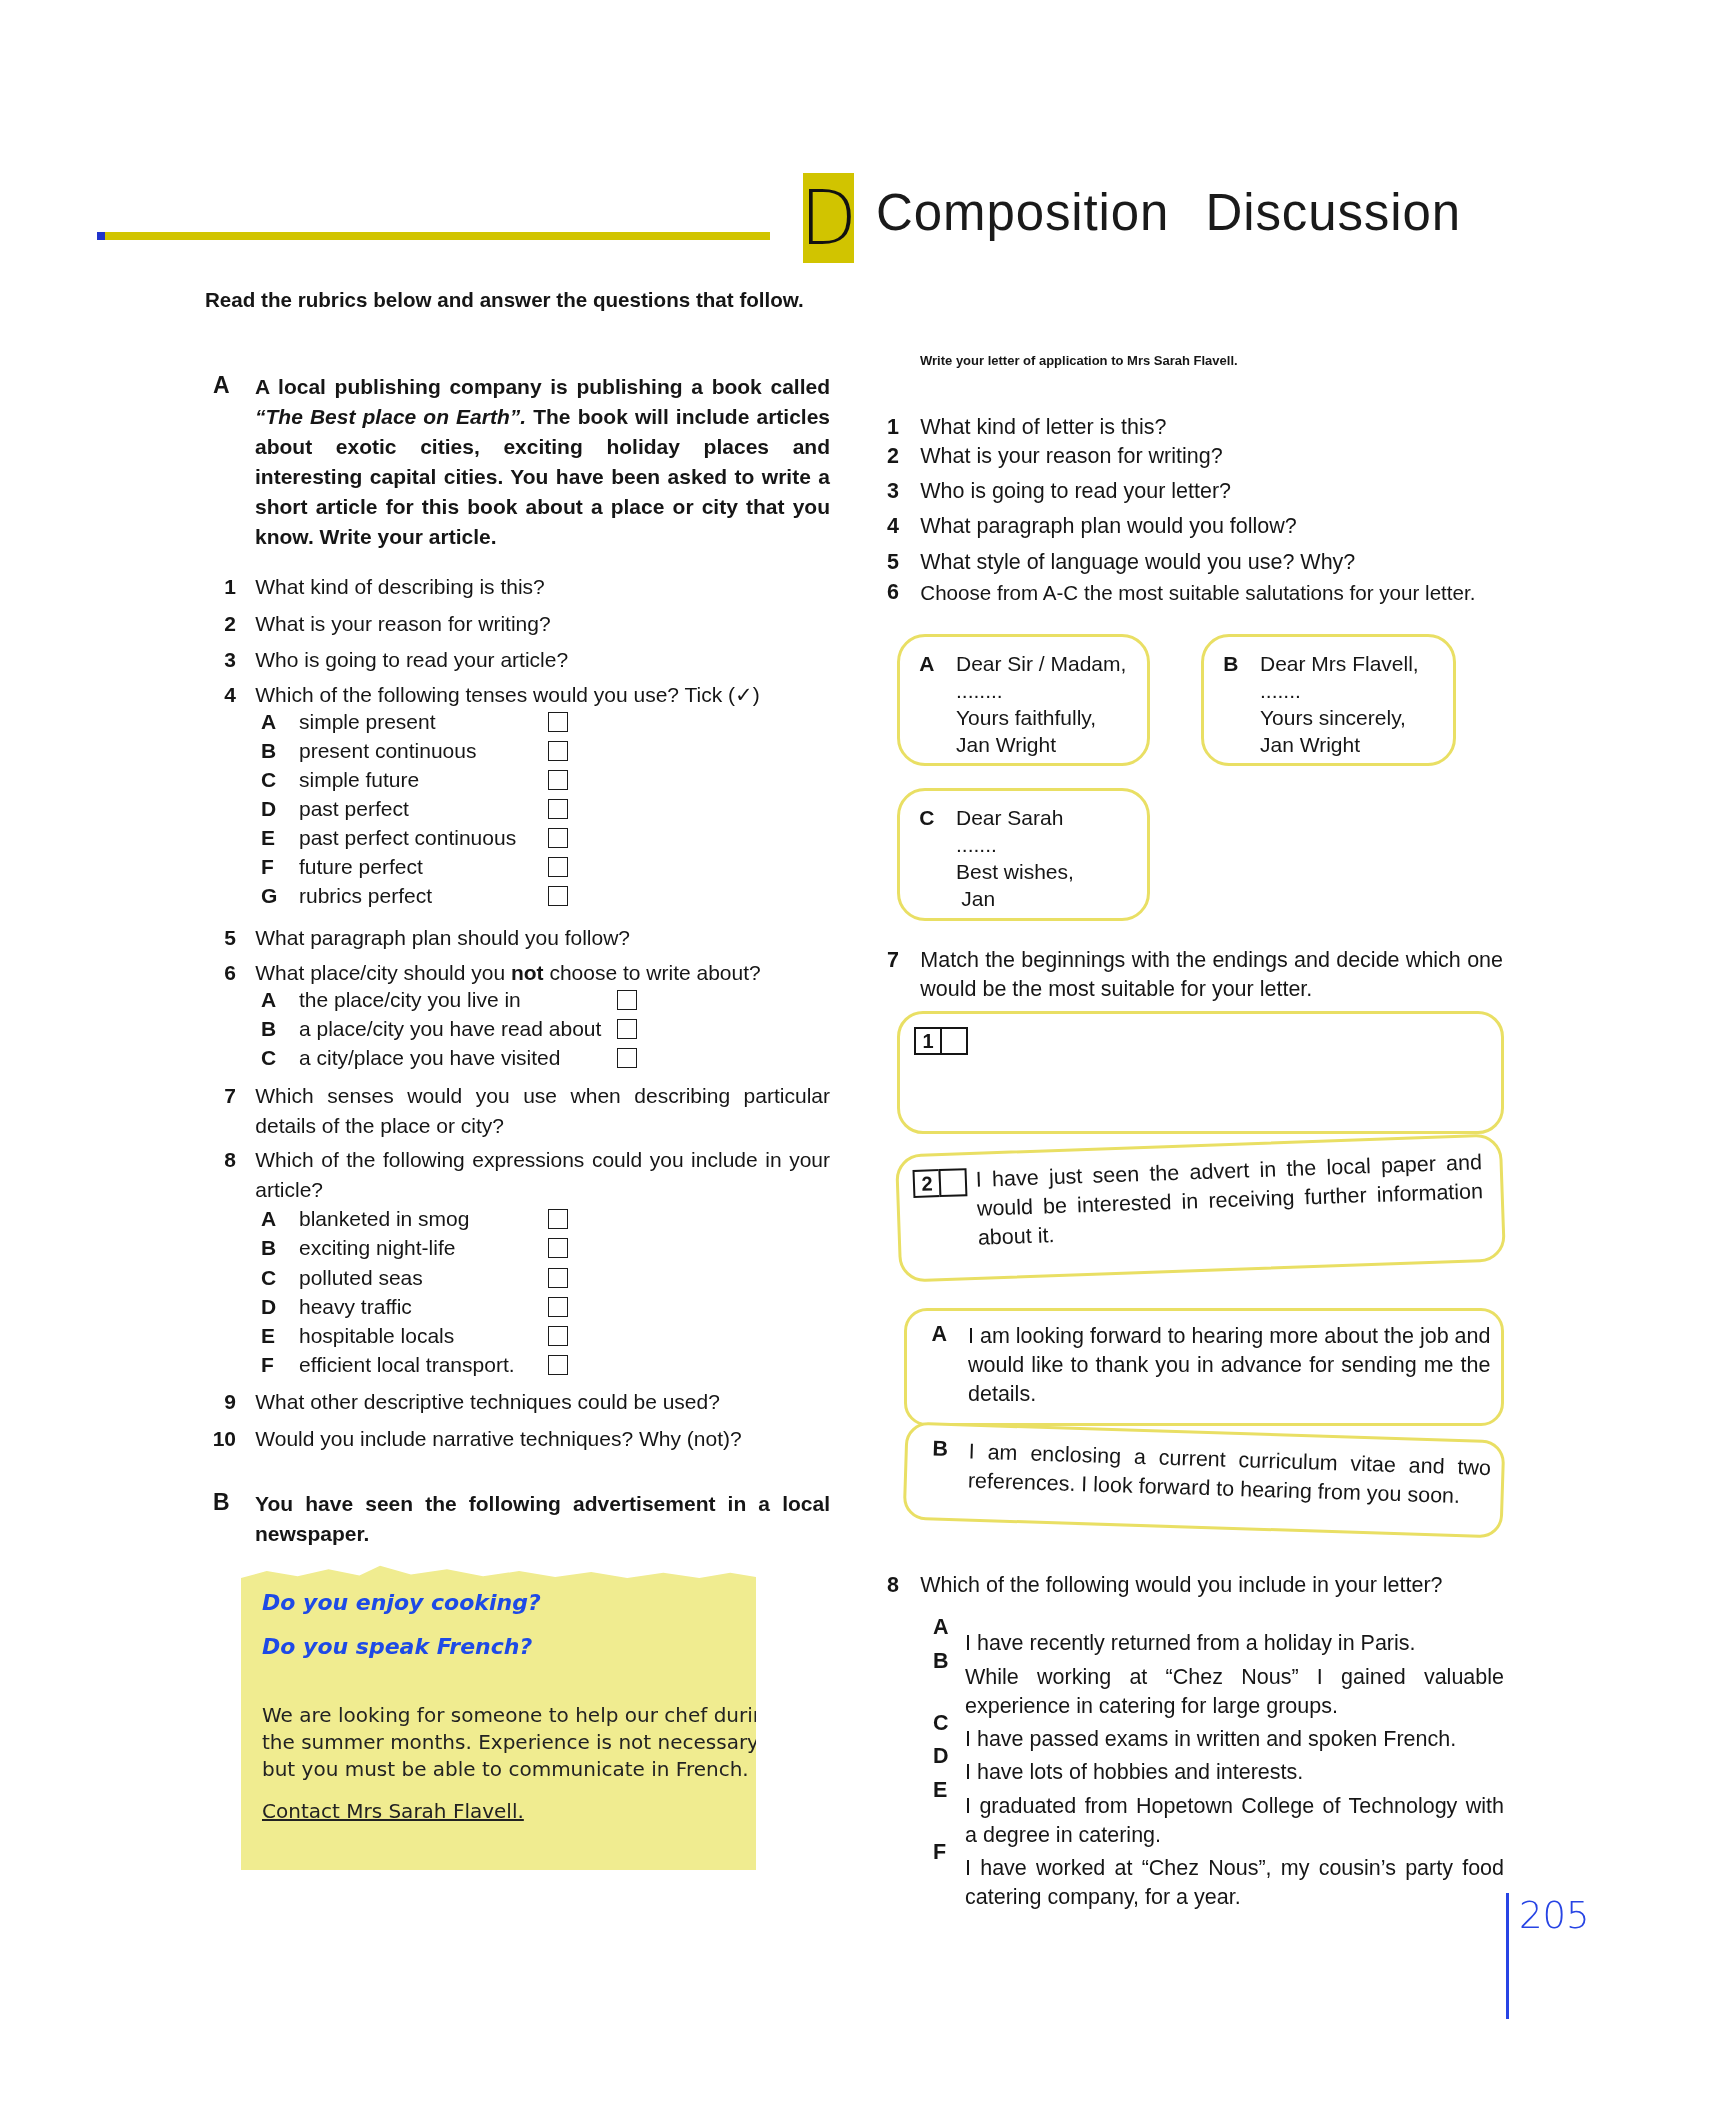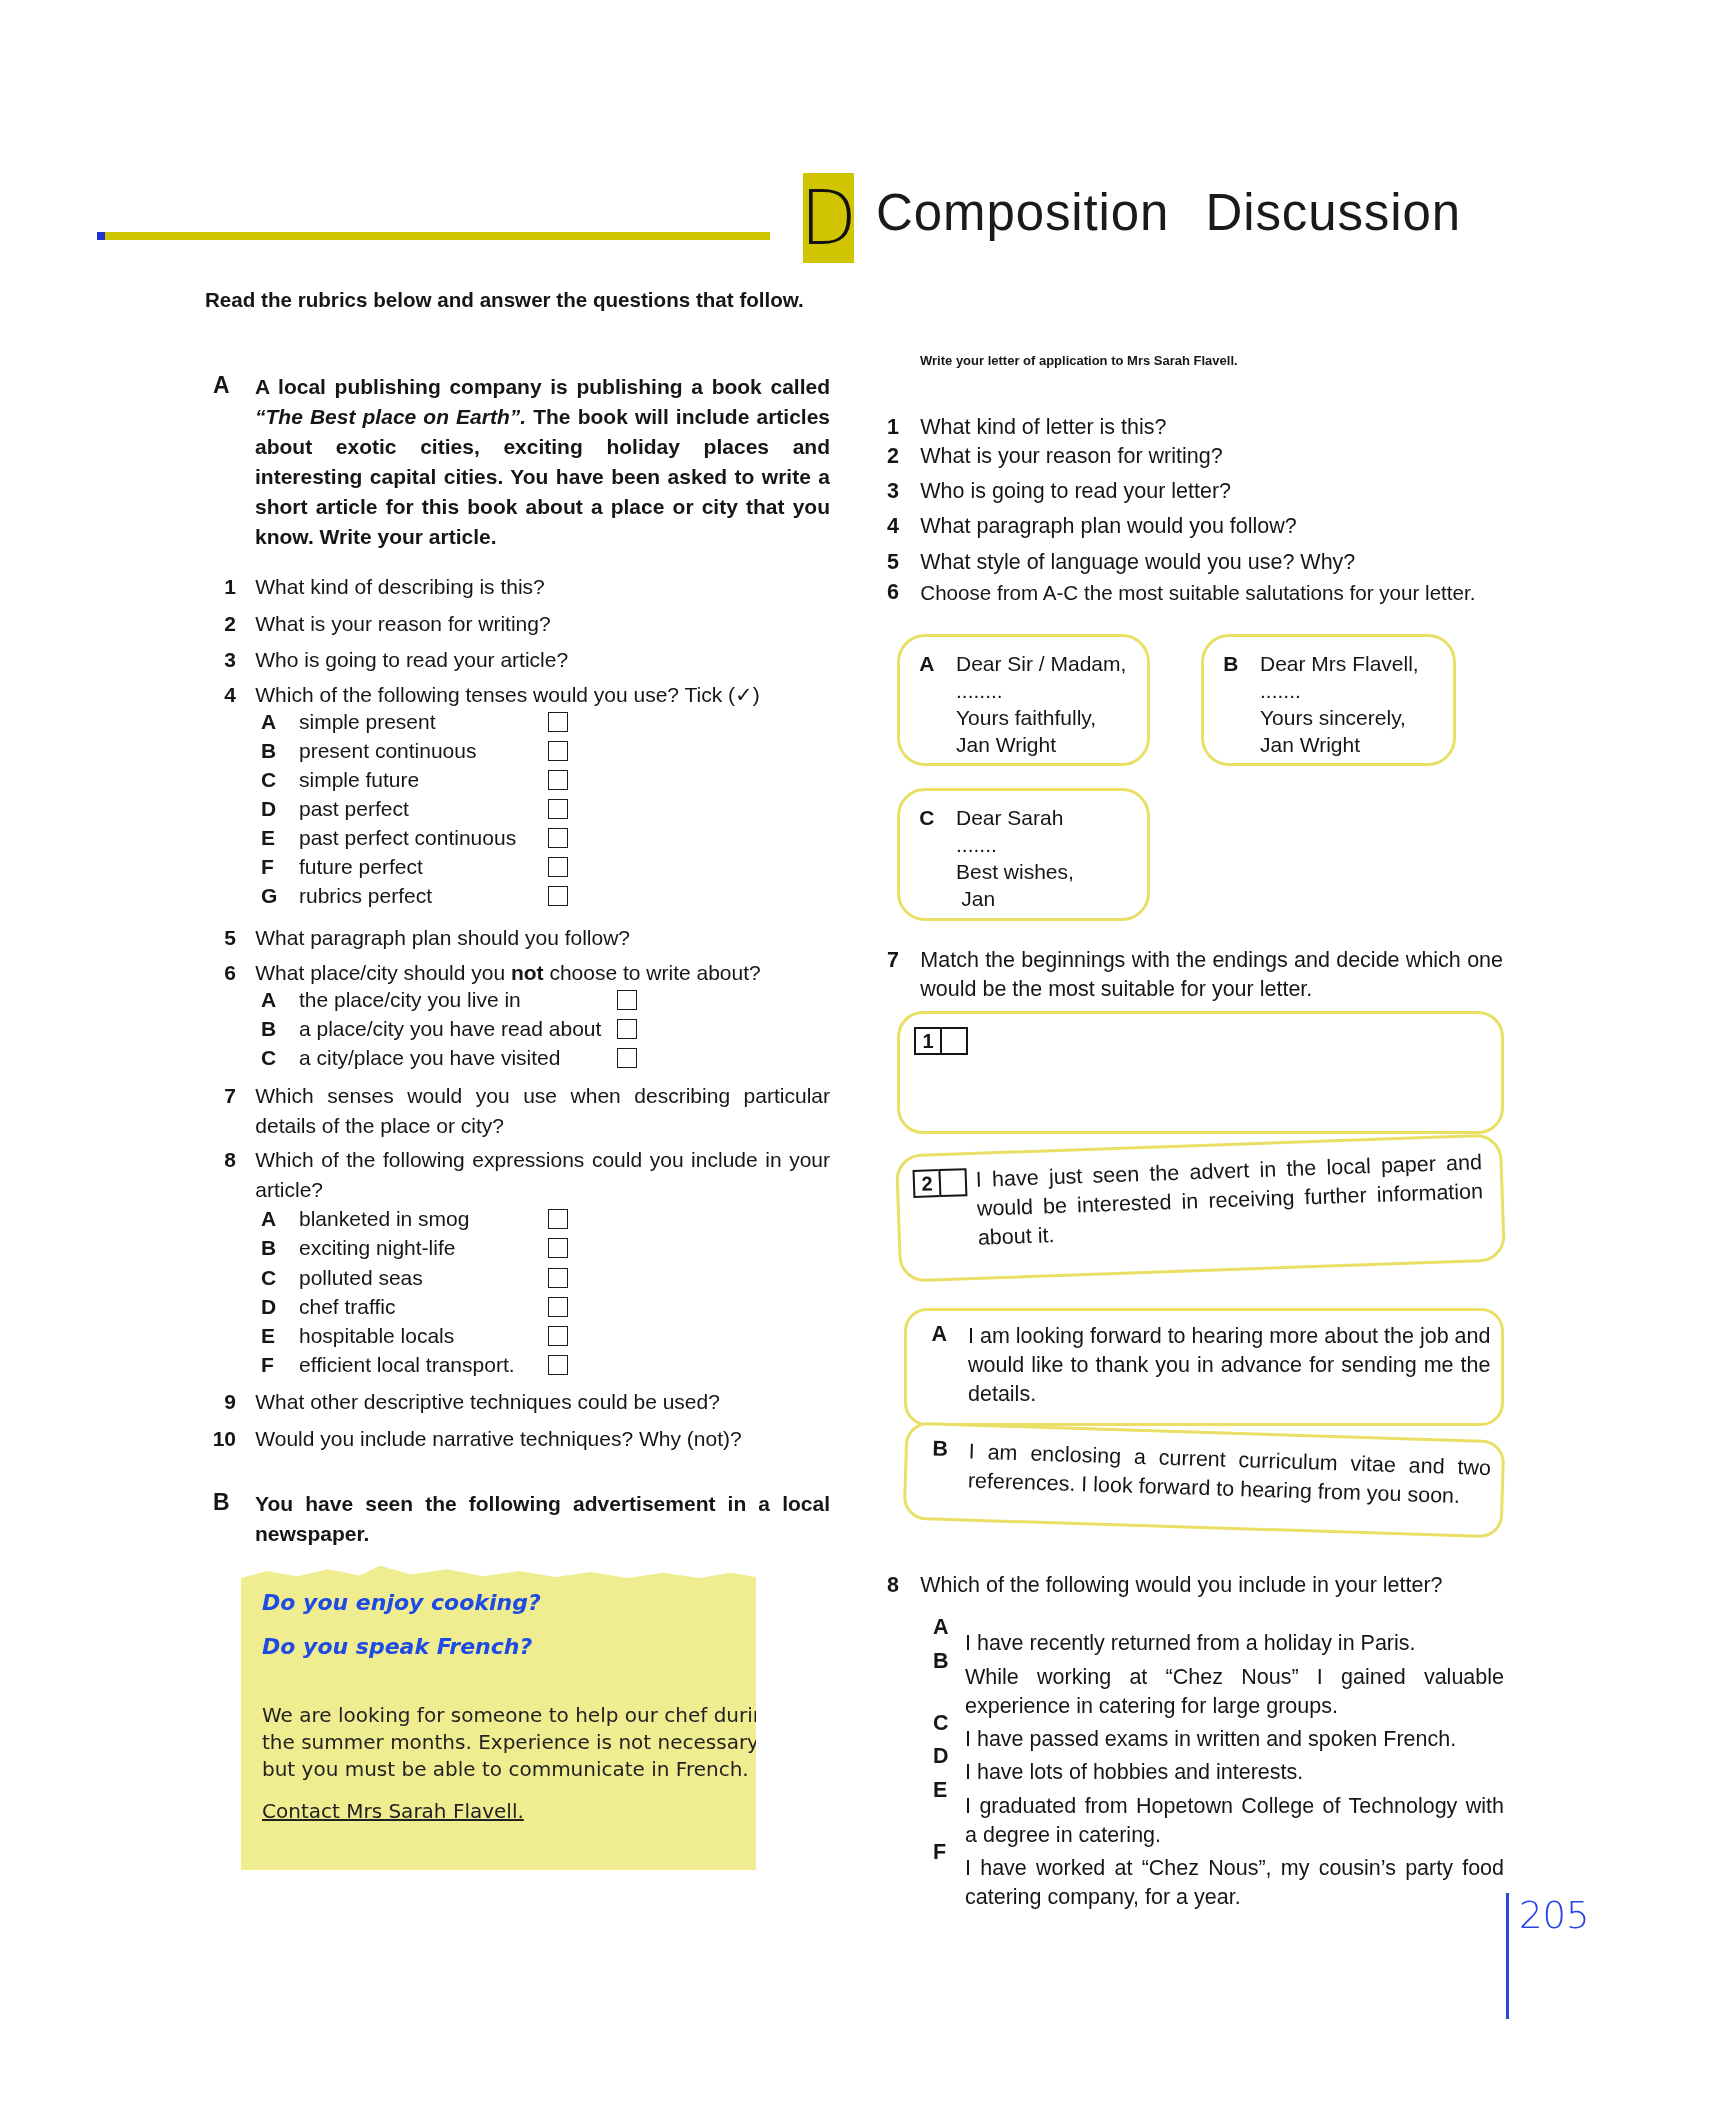--- a/index.html
+++ b/index.html
@@ -193,21 +193,21 @@
   <div>exciting night-life</div>
   <div class="cb"></div>
 </div>
 <div class="opt" style="left:261px;top:1265px;width:307px;">
   <div class="k">C</div>
   <div>polluted seas</div>
   <div class="cb"></div>
 </div>
 <div class="opt" style="left:261px;top:1294px;width:307px;">
   <div class="k">D</div>
-  <div>chef traffic</div>
+  <div>heavy traffic</div>
   <div class="cb"></div>
 </div>
 <div class="opt" style="left:261px;top:1323px;width:307px;">
   <div class="k">E</div>
   <div>hospitable locals</div>
   <div class="cb"></div>
 </div>
 <div class="opt" style="left:261px;top:1352px;width:307px;">
   <div class="k">F</div>
   <div>efficient local transport.</div>

